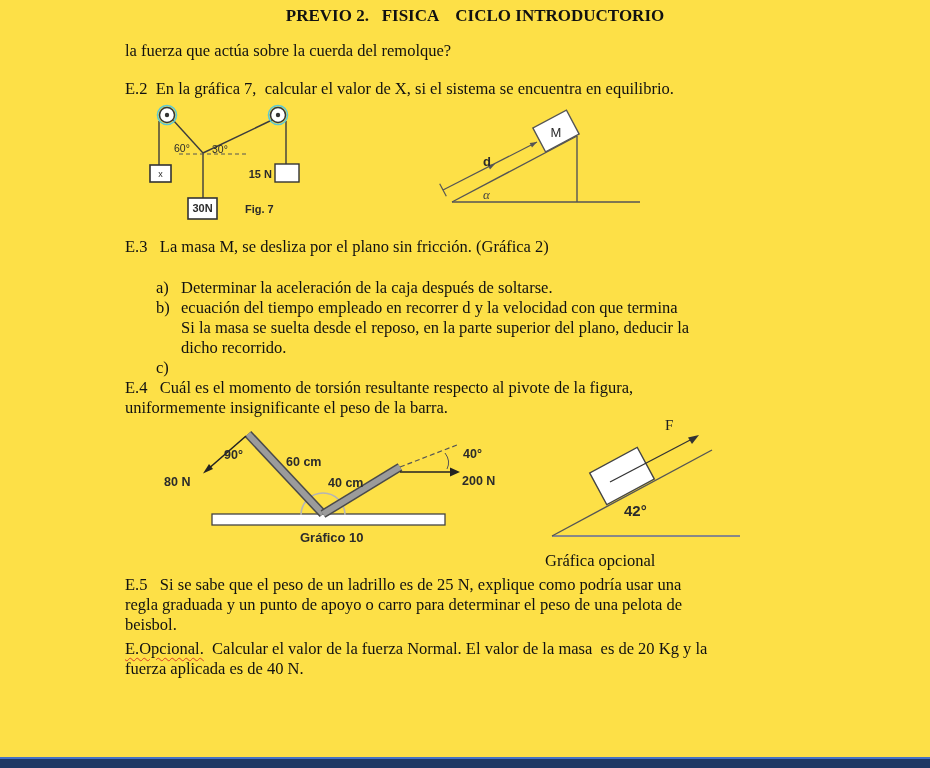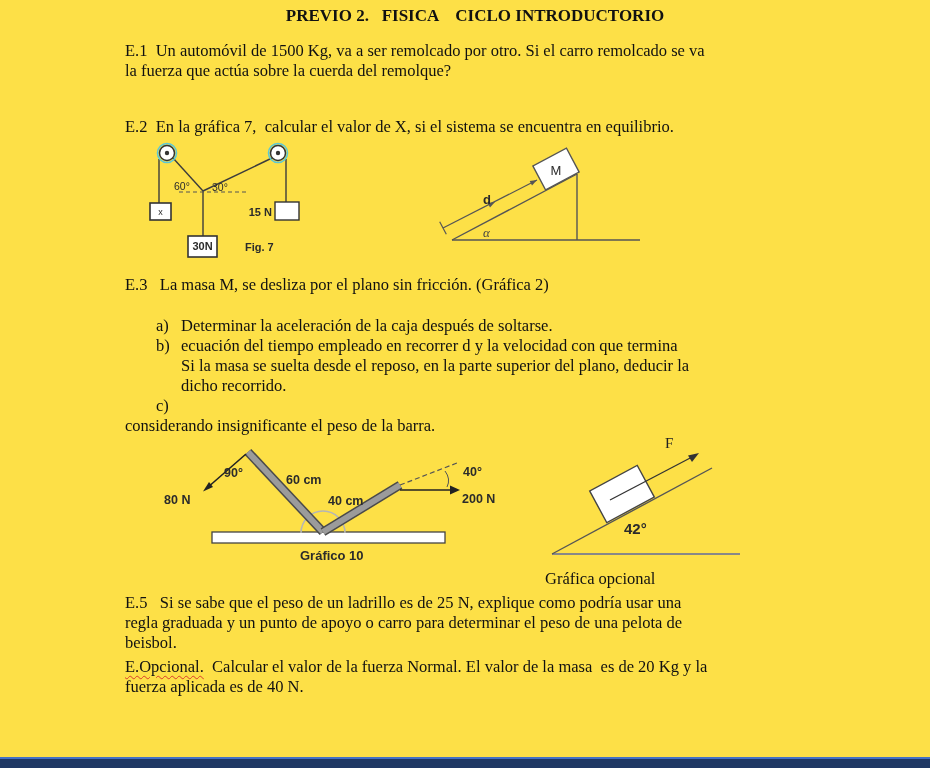--- a/index.html
+++ b/index.html
@@ -4,21 +4,21 @@
 <style>
   html,body{margin:0;padding:0;background:#e8e8e8;}
   .page{position:relative;width:930px;height:768px;background:#fde047;overflow:hidden;
         font-family:"Liberation Serif","DejaVu Serif",serif;color:#111;padding-left:8px;}
   .content{position:absolute;left:125px;top:0;width:700px;}
   .title{margin:6px 0 0 0;text-align:center;font-weight:bold;font-size:17px;white-space:pre;}
   .para{font-size:16.5px;line-height:20px;}
   .tline{display:block;white-space:pre;}
   .wavy{text-decoration:underline wavy #d93a2b;text-decoration-thickness:1px;text-underline-offset:3px;}
   .p-e1{margin-top:15px;}
-  .p-e2{margin-top:36px;}
+  .p-e2{margin-top:18px;}
   .figrow1{position:relative;height:126px;}
   .p-e3{margin-top:12px;}
   .list{margin-top:21px;}
   .litem{display:flex;}
   .marker{width:25px;margin-left:31px;white-space:pre;}
   .p-e4{margin-top:0;}
   .figrow2{position:relative;height:133px;}
   .figrow1 svg,.figrow2 svg{position:absolute;}
   .cap-opc{margin-left:420px;font-size:16.5px;line-height:19px;white-space:pre;}
   .p-e5{margin-top:5px;}
@@ -28,21 +28,20 @@
 </style>
 </head>
 <body>
 
 <div class="page">
   <div class="content">
 
     <div class="title">PREVIO 2.   FISICA    CICLO INTRODUCTORIO</div>
 
     <div class="para p-e1">
-      <span class="tline">E.1  Un automóvil de 1500 Kg, va a ser remolcado por otro. Si el carro remolcado se va</span>
       <span class="tline">la fuerza que actúa sobre la cuerda del remolque?</span>
     </div>
 
     <div class="para p-e2">
       <span class="tline">E.2  En la gráfica 7,  calcular el valor de X, si el sistema se encuentra en equilibrio.</span>
     </div>
 
     <div class="figrow1">
 
       <svg style="left:20px;top:3px" width="190" height="122" viewBox="0 0 190 122">
@@ -108,21 +107,22 @@
           <span class="tline">Si la masa se suelta desde el reposo, en la parte superior del plano, deducir la</span>
           <span class="tline">dicho recorrido.</span>
         </span>
       </div>
       <div class="litem">
         <span class="marker">c)</span>
       </div>
     </div>
 
     <div class="para p-e4">
-      <span class="tline">considerando insignificante el peso de la barra.</span>
+      <span class="tline">E.4   Cuál es el momento de torsión resultante respecto al pivote de la figura,</span>
+      <span class="tline">uniformemente insignificante el peso de la barra.</span>
     </div>
 
     <div class="figrow2">
 
       <svg style="left:35px;top:-6px" width="355" height="135" viewBox="0 0 355 135">
         <rect x="52" y="102" width="233" height="11" fill="#fff" stroke="#444" stroke-width="1.3"></rect>
         <path d="M 141 103 A 22 22 0 0 1 185 103" fill="none" stroke="#b5b5b5" stroke-width="1.6"></path>
         <line x1="163" y1="102" x2="88" y2="22" stroke="#4a4a4a" stroke-width="9"></line>
         <line x1="163" y1="102" x2="88" y2="22" stroke="#9b9b9b" stroke-width="6"></line>
         <line x1="163" y1="102" x2="240" y2="55" stroke="#4a4a4a" stroke-width="9"></line>

